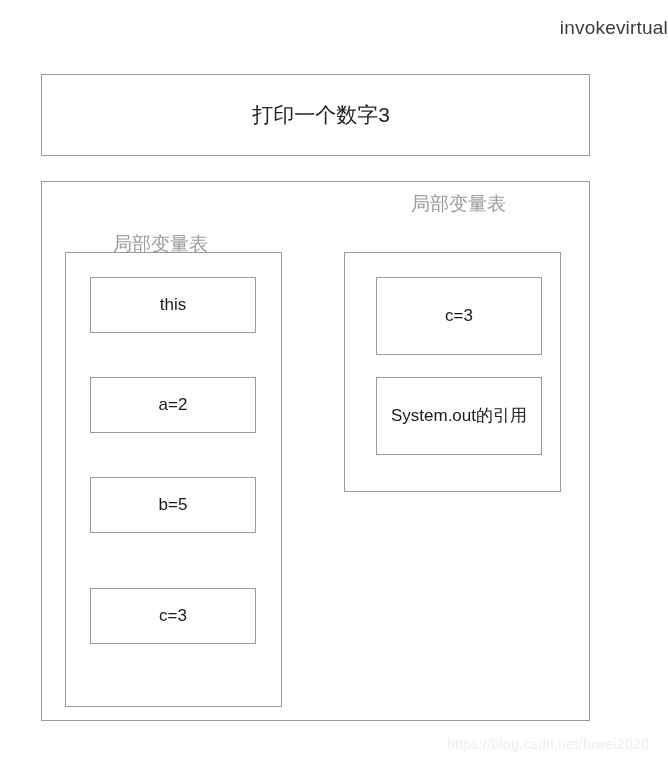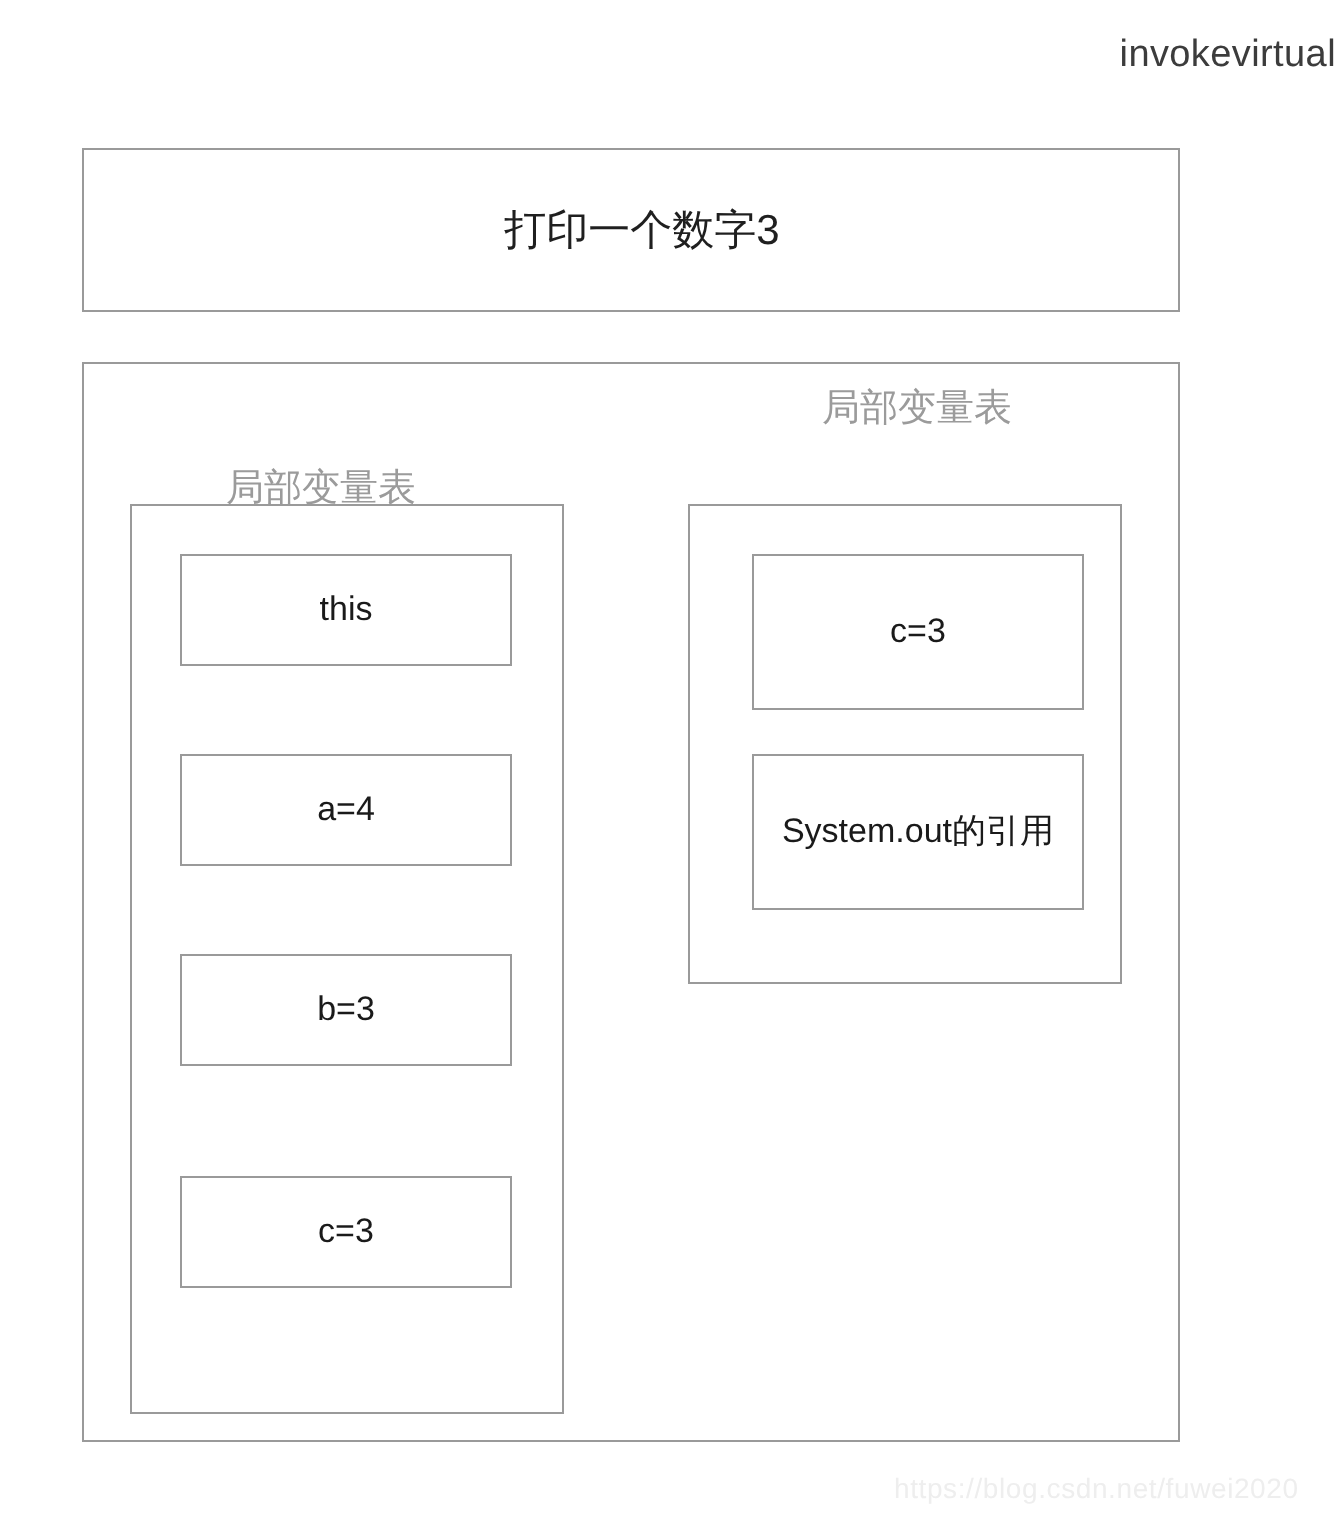--- a/index.html
+++ b/index.html
@@ -157,24 +157,24 @@
 <div class="panel-caption caption-stack">局部变量表</div>
 
 <div class="box panel-locals"></div>
 
 <div class="box panel-stack"></div>
 
 <div class="slot slot-local i0">
   <span>this</span>
 </div>
 <div class="slot slot-local i1">
-  <span>a=4</span>
+  <span>a=2</span>
 </div>
 <div class="slot slot-local i2">
-  <span>b=3</span>
+  <span>b=5</span>
 </div>
 <div class="slot slot-local i3">
   <span>c=3</span>
 </div>
 
 <div class="slot slot-stack i0">
   <span>c=3</span>
 </div>
 <div class="slot slot-stack i1 slot-multiline">
   <span>System.out的引用</span>

